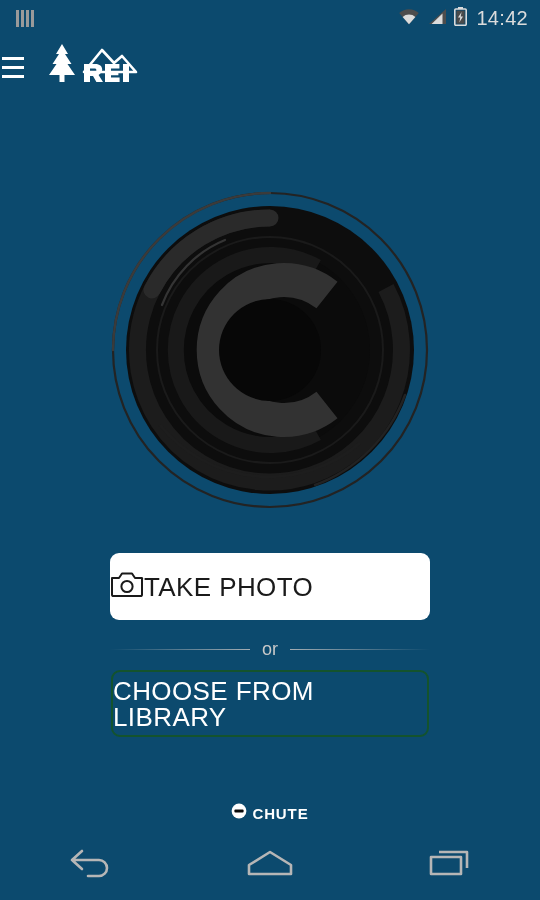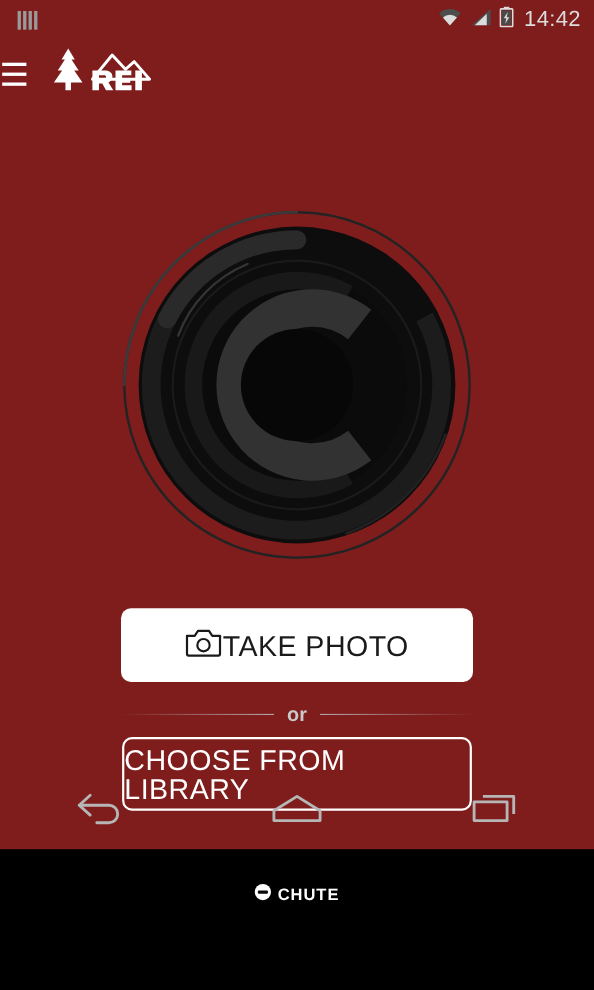--- a/index.html
+++ b/index.html
@@ -2,21 +2,21 @@
 <html><head>
 <meta charset="utf-8">
 <style>
   * { margin:0; padding:0; box-sizing:border-box; }
   html, body {
     width:540px; height:900px;
     background:#000; overflow:hidden;
     font-family:"Liberation Sans", sans-serif;
     -webkit-font-smoothing:antialiased;
   }
-  #screen { position:relative; width:540px; height:772px; background:#7f1d1d; }
+  #screen { position:relative; width:540px; height:900px; background:#0c4a6e; }
 
   
   .statusbar {
     position:absolute; left:0; top:0; width:540px; height:36px;
     display:flex; align-items:center; justify-content:space-between;
     padding:0 12px 0 16px;
   }
   .sb-left { display:flex; align-items:center; gap:6px; }
   .sb-right { display:flex; align-items:center; gap:7px; }
   .notif-bars { display:flex; align-items:flex-end; gap:2px; height:17px; }
@@ -48,39 +48,39 @@
   
   .lens-wrap {
     position:absolute; left:0; top:180px; width:540px; height:340px;
     display:flex; align-items:center; justify-content:center;
   }
 
   
   .take-photo {
     position:absolute; left:110px; top:553px; width:320px; height:67px;
     background:#ffffff; border:none; border-radius:9px;
-    display:flex; align-items:center; justify-content:center; 
+    display:flex; align-items:center; justify-content:flex-start; 
     cursor:pointer;
   }
   .take-photo .label {
     color:#1a1a1a; font-size:26px; letter-spacing:.4px; line-height:1;
   }
 
   .or-row {
     position:absolute; left:110px; top:636px; width:320px; height:26px;
     display:flex; align-items:center; justify-content:center; gap:12px;
   }
   .or-row .rule { height:1px; flex:1; }
   .or-row .rule.l { background:linear-gradient(to right, rgba(255,255,255,0) 0%, rgba(190,190,190,.85) 100%); }
   .or-row .rule.r { background:linear-gradient(to left,  rgba(255,255,255,0) 0%, rgba(190,190,190,.85) 100%); }
-  .or-row .or-text { color:#c9c9c9; font-size:18px; line-height:1;font-weight:bold; }
+  .or-row .or-text { color:#c9c9c9; font-size:18px; line-height:1; }
 
   .choose-lib {
     position:absolute; left:111px; top:670px; width:318px; height:67px;
-    background:transparent; border:2px solid #ffffff; border-radius:9px;
+    background:transparent; border:2px solid #14532d; border-radius:9px;
     display:flex; align-items:center; justify-content:center;
     cursor:pointer;
   }
   .choose-lib .label {
     color:#ffffff; font-size:26px; letter-spacing:.4px; line-height:1;
   }
 
   
   .footer-brand {
     position:absolute; left:0; top:800px; width:540px; height:26px;

